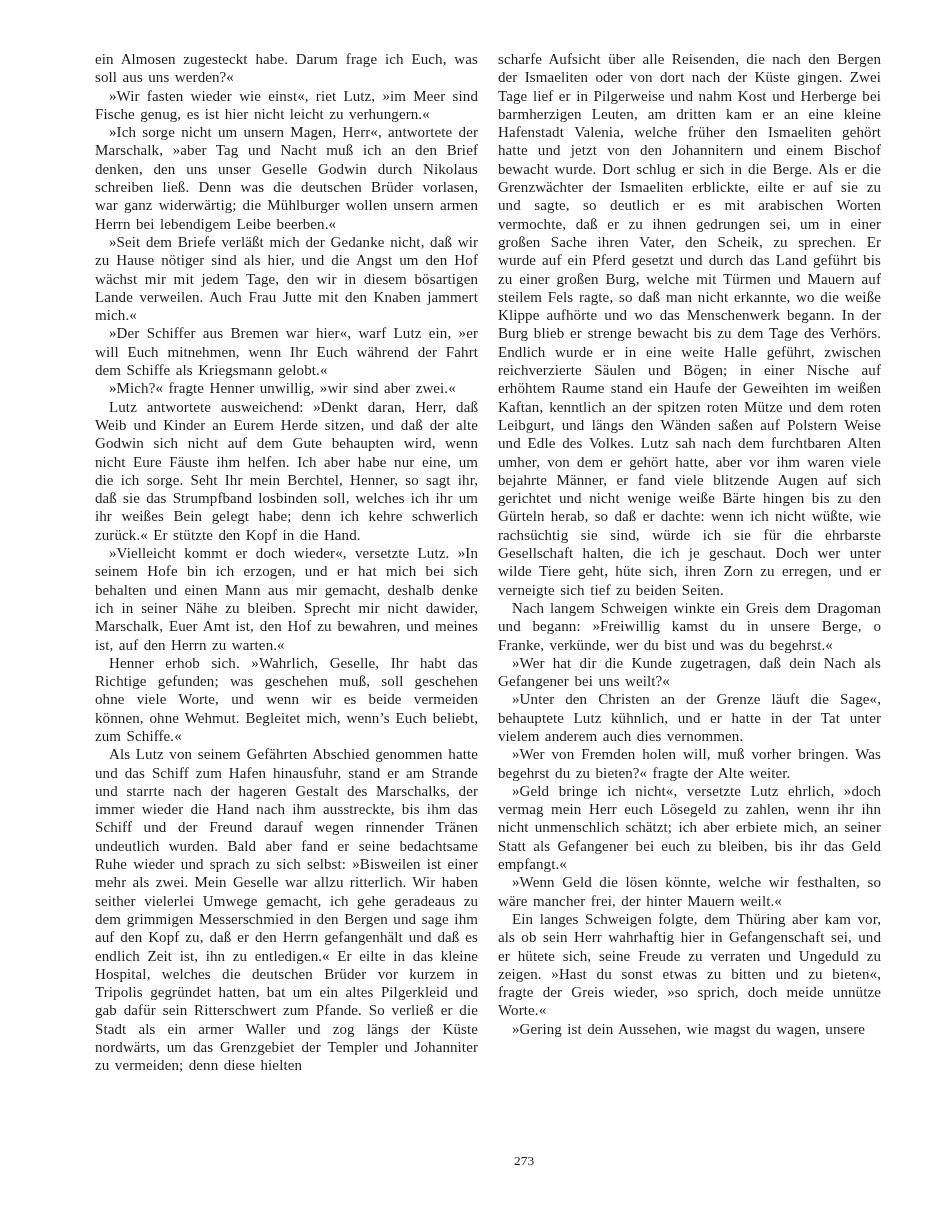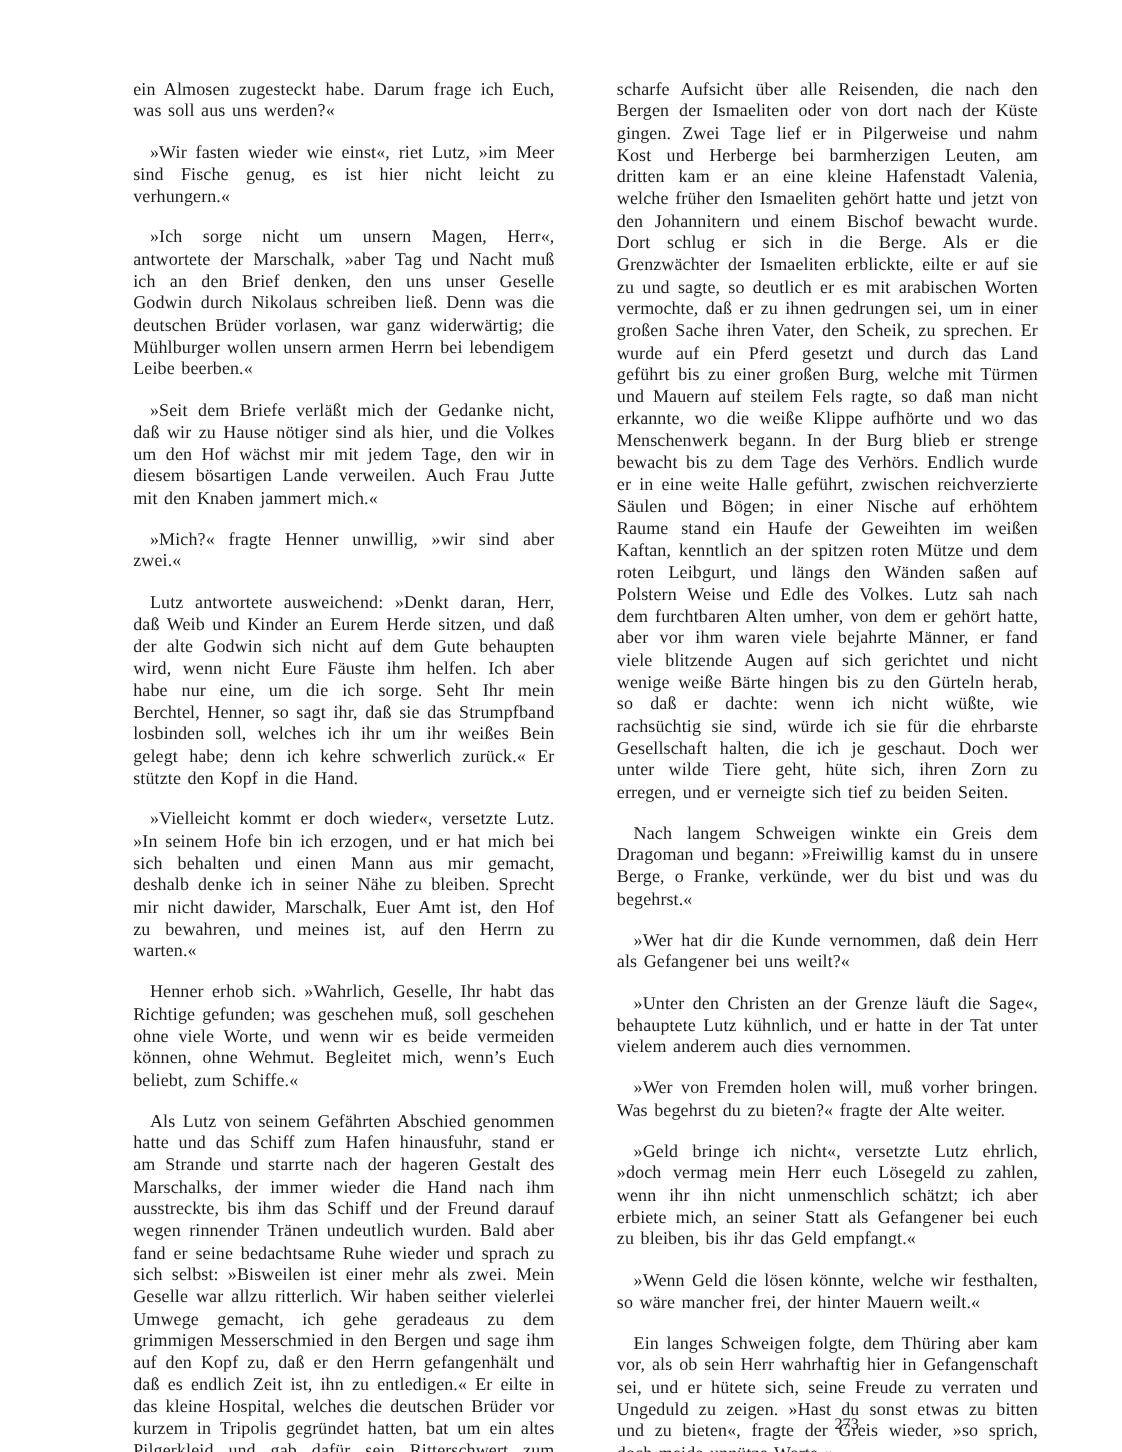--- a/index.html
+++ b/index.html
@@ -25,58 +25,59 @@
     font-size: 15px;
     line-height: 18.3px;
     word-spacing: 1.6px;
     letter-spacing: 0.1px;
     hyphens: auto;
     -webkit-hyphens: auto;
   }
   .column-left  { left: 95px; }
   .column-right { left: 498px; }
   .column p {
-    margin: 16px;
+    margin: 0;
     padding: 0;
     text-indent: 14px;
   }
   .column p:first-child {
     text-indent: 0;
   }
   .page-number {
     position: absolute;
-    top: 1179px;
+    top: 1153px;
     left: 514px;
     width: 383px;
-    text-align: center;
+    text-align: left;
     font-size: 13.5px;
     line-height: 16px;
   }
 </style>
 </head>
 <body>
 
 <div class="page" style="background-color: rgb(255, 255, 255); color: rgb(27, 27, 27);">
 
   <div class="column column-left">
     <p>ein Almosen zugesteckt habe. Darum frage ich Euch, was soll aus uns werden?«</p>
     <p>»Wir fasten wieder wie einst«, riet Lutz, »im Meer sind Fische genug, es ist hier nicht leicht zu verhungern.«</p>
     <p>»Ich sorge nicht um unsern Magen, Herr«, antwortete der Marschalk, »aber Tag und Nacht muß ich an den Brief denken, den uns unser Geselle Godwin durch Nikolaus schreiben ließ. Denn was die deutschen Brüder vorlasen, war ganz widerwärtig; die Mühlburger wollen unsern armen Herrn bei lebendigem Leibe beerben.«</p>
-    <p>»Seit dem Briefe verläßt mich der Gedanke nicht, daß wir zu Hause nötiger sind als hier, und die Volkes um den Hof wächst mir mit jedem Tage, den wir in diesem bösartigen Lande verweilen. Auch Frau Jutte mit den Knaben jammert mich.«</p>
+    <p>»Seit dem Briefe verläßt mich der Gedanke nicht, daß wir zu Hause nötiger sind als hier, und die Angst um den Hof wächst mir mit jedem Tage, den wir in diesem bösartigen Lande verweilen. Auch Frau Jutte mit den Knaben jammert mich.«</p>
+    <p>»Der Schiffer aus Bremen war hier«, warf Lutz ein, »er will Euch mitnehmen, wenn Ihr Euch während der Fahrt dem Schiffe als Kriegsmann gelobt.«</p>
     <p>»Mich?« fragte Henner unwillig, »wir sind aber zwei.«</p>
     <p>Lutz antwortete ausweichend: »Denkt daran, Herr, daß Weib und Kinder an Eurem Herde sitzen, und daß der alte Godwin sich nicht auf dem Gute behaupten wird, wenn nicht Eure Fäuste ihm helfen. Ich aber habe nur eine, um die ich sorge. Seht Ihr mein Berchtel, Henner, so sagt ihr, daß sie das Strumpfband losbinden soll, welches ich ihr um ihr weißes Bein gelegt habe; denn ich kehre schwerlich zurück.« Er stützte den Kopf in die Hand.</p>
     <p>»Vielleicht kommt er doch wieder«, versetzte Lutz. »In seinem Hofe bin ich erzogen, und er hat mich bei sich behalten und einen Mann aus mir gemacht, deshalb denke ich in seiner Nähe zu bleiben. Sprecht mir nicht dawider, Marschalk, Euer Amt ist, den Hof zu bewahren, und meines ist, auf den Herrn zu warten.«</p>
     <p>Henner erhob sich. »Wahrlich, Geselle, Ihr habt das Richtige gefunden; was geschehen muß, soll geschehen ohne viele Worte, und wenn wir es beide vermeiden können, ohne Wehmut. Begleitet mich, wenn’s Euch beliebt, zum Schiffe.«</p>
     <p>Als Lutz von seinem Gefährten Abschied genommen hatte und das Schiff zum Hafen hinausfuhr, stand er am Strande und starrte nach der hageren Gestalt des Marschalks, der immer wieder die Hand nach ihm ausstreckte, bis ihm das Schiff und der Freund darauf wegen rinnender Tränen undeutlich wurden. Bald aber fand er seine bedachtsame Ruhe wieder und sprach zu sich selbst: »Bisweilen ist einer mehr als zwei. Mein Geselle war allzu ritterlich. Wir haben seither vielerlei Umwege gemacht, ich gehe geradeaus zu dem grimmigen Messerschmied in den Bergen und sage ihm auf den Kopf zu, daß er den Herrn gefangenhält und daß es endlich Zeit ist, ihn zu entledigen.« Er eilte in das kleine Hospital, welches die deutschen Brüder vor kurzem in Tripolis gegründet hatten, bat um ein altes Pilgerkleid und gab dafür sein Ritterschwert zum Pfande. So verließ er die Stadt als ein armer Waller und zog längs der Küste nordwärts, um das Grenzgebiet der Templer und Johanniter zu vermeiden; denn diese hielten</p>
   </div>
 
   <div class="column column-right">
     <p>scharfe Aufsicht über alle Reisenden, die nach den Bergen der Ismaeliten oder von dort nach der Küste gingen. Zwei Tage lief er in Pilgerweise und nahm Kost und Herberge bei barmherzigen Leuten, am dritten kam er an eine kleine Hafenstadt Valenia, welche früher den Ismaeliten gehört hatte und jetzt von den Johannitern und einem Bischof bewacht wurde. Dort schlug er sich in die Berge. Als er die Grenzwächter der Ismaeliten erblickte, eilte er auf sie zu und sagte, so deutlich er es mit arabischen Worten vermochte, daß er zu ihnen gedrungen sei, um in einer großen Sache ihren Vater, den Scheik, zu sprechen. Er wurde auf ein Pferd gesetzt und durch das Land geführt bis zu einer großen Burg, welche mit Türmen und Mauern auf steilem Fels ragte, so daß man nicht erkannte, wo die weiße Klippe aufhörte und wo das Menschenwerk begann. In der Burg blieb er strenge bewacht bis zu dem Tage des Verhörs. Endlich wurde er in eine weite Halle geführt, zwischen reichverzierte Säulen und Bögen; in einer Nische auf erhöhtem Raume stand ein Haufe der Geweihten im weißen Kaftan, kenntlich an der spitzen roten Mütze und dem roten Leibgurt, und längs den Wänden saßen auf Polstern Weise und Edle des Volkes. Lutz sah nach dem furchtbaren Alten umher, von dem er gehört hatte, aber vor ihm waren viele bejahrte Männer, er fand viele blitzende Augen auf sich gerichtet und nicht wenige weiße Bärte hingen bis zu den Gürteln herab, so daß er dachte: wenn ich nicht wüßte, wie rachsüchtig sie sind, würde ich sie für die ehrbarste Gesellschaft halten, die ich je geschaut. Doch wer unter wilde Tiere geht, hüte sich, ihren Zorn zu erregen, und er verneigte sich tief zu beiden Seiten.</p>
     <p>Nach langem Schweigen winkte ein Greis dem Dragoman und begann: »Freiwillig kamst du in unsere Berge, o Franke, verkünde, wer du bist und was du begehrst.«</p>
-    <p>»Wer hat dir die Kunde vernommen, daß dein Herr als Gefangener bei uns weilt?«</p>
+    <p>»Wer hat dir die Kunde zugetragen, daß dein Nach als Gefangener bei uns weilt?«</p>
     <p>»Unter den Christen an der Grenze läuft die Sage«, behauptete Lutz kühnlich, und er hatte in der Tat unter vielem anderem auch dies vernommen.</p>
     <p>»Wer von Fremden holen will, muß vorher bringen. Was begehrst du zu bieten?« fragte der Alte weiter.</p>
     <p>»Geld bringe ich nicht«, versetzte Lutz ehrlich, »doch vermag mein Herr euch Lösegeld zu zahlen, wenn ihr ihn nicht unmenschlich schätzt; ich aber erbiete mich, an seiner Statt als Gefangener bei euch zu bleiben, bis ihr das Geld empfangt.«</p>
     <p>»Wenn Geld die lösen könnte, welche wir festhalten, so wäre mancher frei, der hinter Mauern weilt.«</p>
     <p>Ein langes Schweigen folgte, dem Thüring aber kam vor, als ob sein Herr wahrhaftig hier in Gefangenschaft sei, und er hütete sich, seine Freude zu verraten und Ungeduld zu zeigen. »Hast du sonst etwas zu bitten und zu bieten«, fragte der Greis wieder, »so sprich, doch meide unnütze Worte.«</p>
     <p>»Gering ist dein Aussehen, wie magst du wagen, unsere</p>
   </div>
 
   <div class="page-number">273</div>
 </div>

